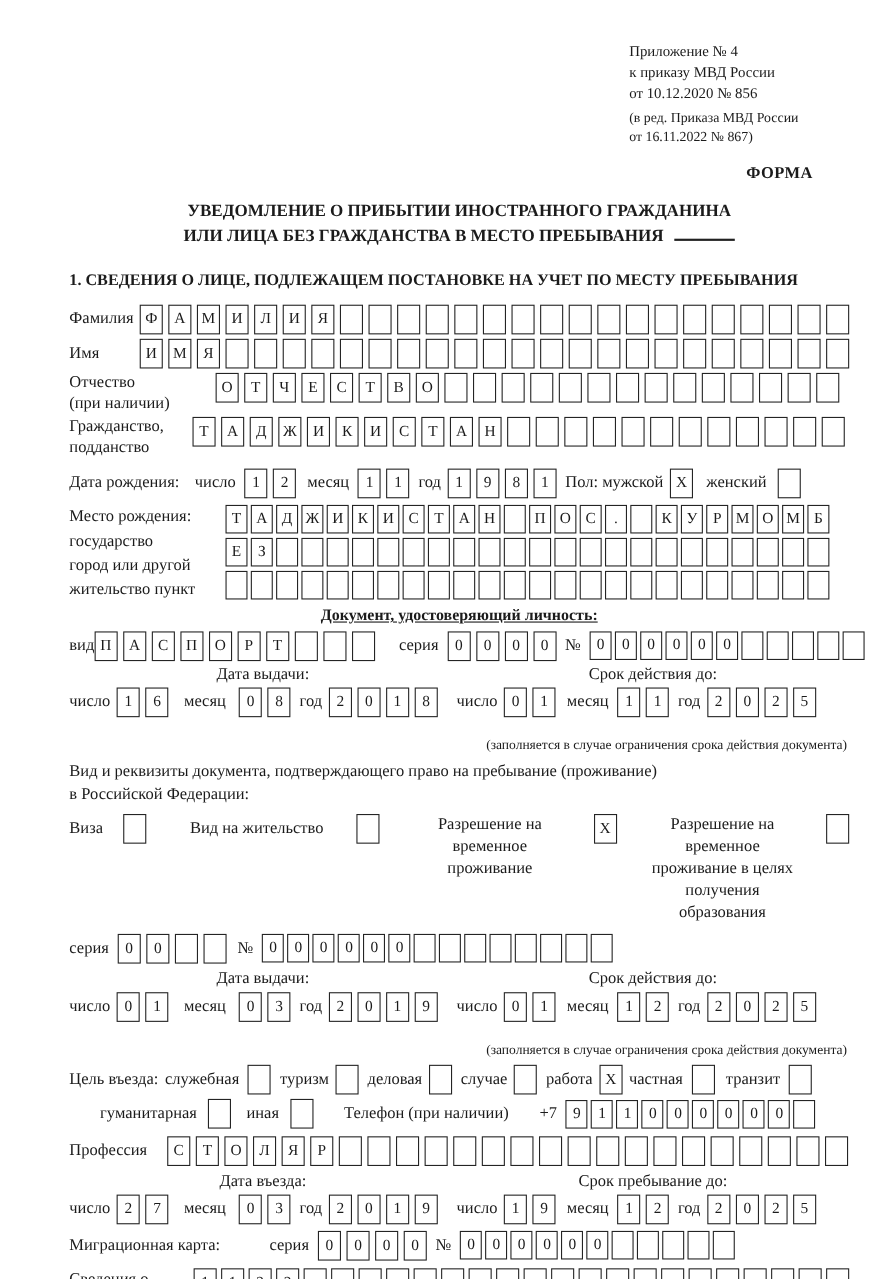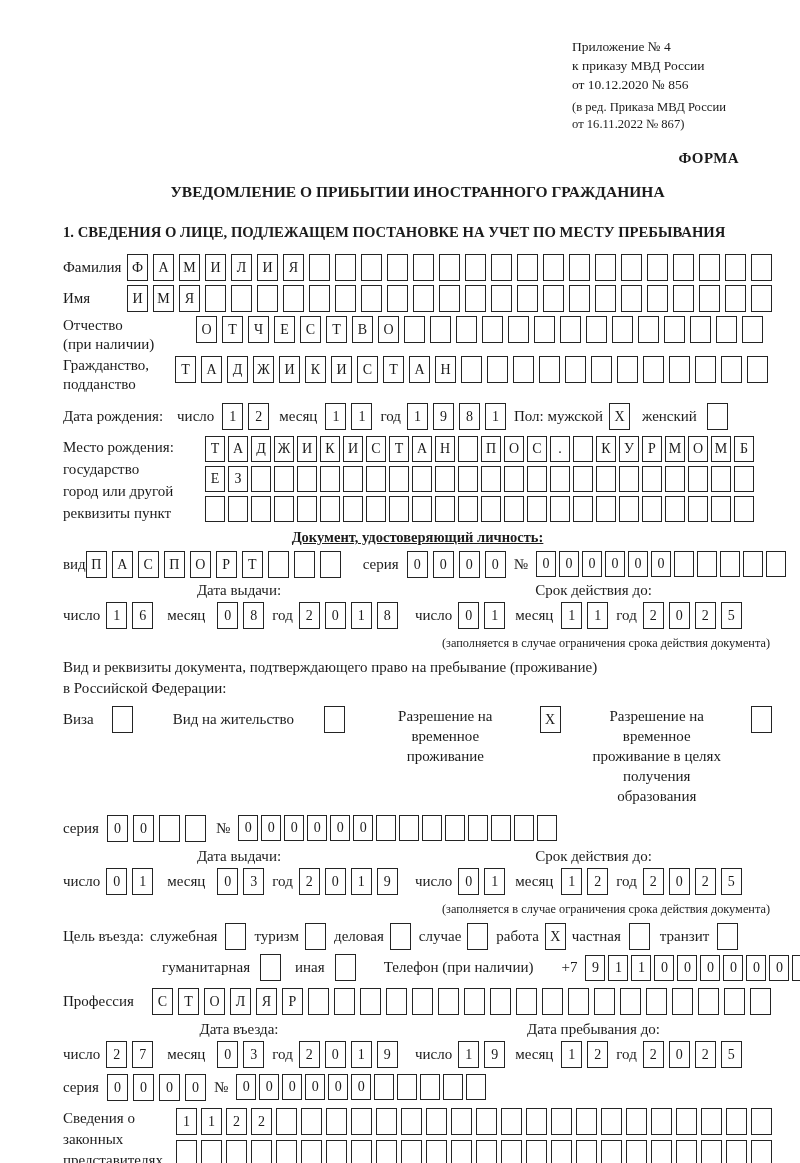--- a/index.html
+++ b/index.html
@@ -44,21 +44,21 @@
   .center-h { text-align:center; font-weight:bold; font-size:14.5px; margin:3px 0 5px;text-decoration:underline; }
 
   
   .dates { margin:4px 0 6px; }
   .dates-head { display:flex; font-size:15px; margin-bottom:3px; }
   .dh-l { width:352px; text-align:center; }
   .dh-r { flex:1; text-align:center; }
   .dates-row { display:flex; align-items:center; }
   .dgroup { display:flex; align-items:center; }
   .dg-l { width:352px; }
-  .note { font-size:12.3px; text-align:right; margin-top:7px; padding-right:2px; }
+  .note { font-size:12.3px; text-align:right; margin-top:18px; padding-right:2px; }
 
   .intro { font-size:15px; line-height:21px; }
 
   .permit { display:flex; align-items:flex-start; margin:7px 0 9px;gap:12px; }
   .opt { text-align:center; font-size:15px; line-height:20px; }
 
   .purpose { display:flex; align-items:center; margin-bottom:4px; }
   .purpose .lbl { line-height:27px; }
 
   .rep { display:flex; margin-top:4px; }
@@ -76,20 +76,21 @@
     <div>к приказу МВД России</div>
     <div>от 10.12.2020 № 856</div>
     <div class="sub gap-top">(в ред. Приказа МВД России</div>
     <div class="sub">от 16.11.2022 № 867)</div>
   </div>
 
   <div class="forma">ФОРМА</div>
 
   <div class="title">
     <div>УВЕДОМЛЕНИЕ О ПРИБЫТИИ ИНОСТРАННОГО ГРАЖДАНИНА</div>
+    <div><span>ИЛИ ЛИЦА БЕЗ ГРАЖДАНСТВА В МЕСТО ПРЕБЫВАНИЯ</span><span class="blank"></span></div>
   </div>
 
   <div class="sec-h">1. СВЕДЕНИЯ О ЛИЦЕ, ПОДЛЕЖАЩЕМ ПОСТАНОВКЕ НА УЧЕТ ПО МЕСТУ ПРЕБЫВАНИЯ</div>
 
   <div class="row">
     <span class="lbl w67">Фамилия</span>
     <span class="cells">
         <span class="cell">Ф</span>
         <span class="cell">А</span>
         <span class="cell">М</span>
@@ -239,21 +240,21 @@
     <span class="cells ml10">
         <span class="cell"></span>
       </span>
   </div>
 
   <div class="row" style="margin-bottom:2px;">
     <span class="wplace">
       <span class="lbl2" style="display:block;line-height:22px">Место рождения:</span>
       <span class="lbl2" style="display:block;line-height:22px">государство</span>
       <span class="lbl2" style="display:block;line-height:22px">город или другой</span>
-      <span class="lbl2" style="display:block;line-height:22px">реквизиты пункт</span>
+      <span class="lbl2" style="display:block;line-height:22px">жительство пункт</span>
     </span>
     <span class="col">
       <span class="cells tight">
           <span class="cell">Т</span>
           <span class="cell">А</span>
           <span class="cell">Д</span>
           <span class="cell">Ж</span>
           <span class="cell">И</span>
           <span class="cell">К</span>
           <span class="cell">И</span>
@@ -546,21 +547,21 @@
     <span class="lbl ml6">частная</span>
     <span class="cells ml8">
         <span class="cell"></span>
       </span>
     <span class="lbl ml10">транзит</span>
     <span class="cells ml8">
         <span class="cell"></span>
       </span>
   </div>
 
-  <div class="purpose" style="margin-left:99px;margin-bottom:7px;">
+  <div class="purpose" style="margin-left:28px;margin-bottom:7px;">
     <span class="lbl">гуманитарная</span>
     <span class="cells ml10">
         <span class="cell"></span>
       </span>
     <span class="lbl ml14">иная</span>
     <span class="cells ml10">
         <span class="cell"></span>
       </span>
     <span class="lbl ml28">Телефон (при наличии)</span>
     <span class="lbl ml28">+7</span>
@@ -604,21 +605,21 @@
         <span class="cell"></span>
         <span class="cell"></span>
         <span class="cell"></span>
         <span class="cell"></span>
       </span>
   </div>
 
   <div class="dates">
     <div class="dates-head">
       <div class="dh-l">Дата въезда:</div>
-      <div class="dh-r">Дата пребывания до:</div>
+      <div class="dh-r">Срок пребывание до:</div>
     </div>
     <div class="dates-row">
       <div class="dgroup dg-l">
         <span class="lbl">число</span>
         <span class="cells ml6">
             <span class="cell">2</span>
             <span class="cell">7</span>
           </span>
         <span class="lbl ml14">месяц</span>
         <span class="cells ml12">
@@ -649,20 +650,21 @@
             <span class="cell">2</span>
             <span class="cell">0</span>
             <span class="cell">2</span>
             <span class="cell">5</span>
           </span>
       </div>
     </div>
   </div>
 
   <div class="row" style="margin-top:6px;margin-bottom:7px;">
+    <span class="lbl wmig">Миграционная карта:</span>
     <span class="lbl">серия</span>
     <span class="cells ml8">
         <span class="cell">0</span>
         <span class="cell">0</span>
         <span class="cell">0</span>
         <span class="cell">0</span>
       </span>
     <span class="lbl ml8">№</span>
     <span class="cells tight ml8">
         <span class="cell">0</span>

